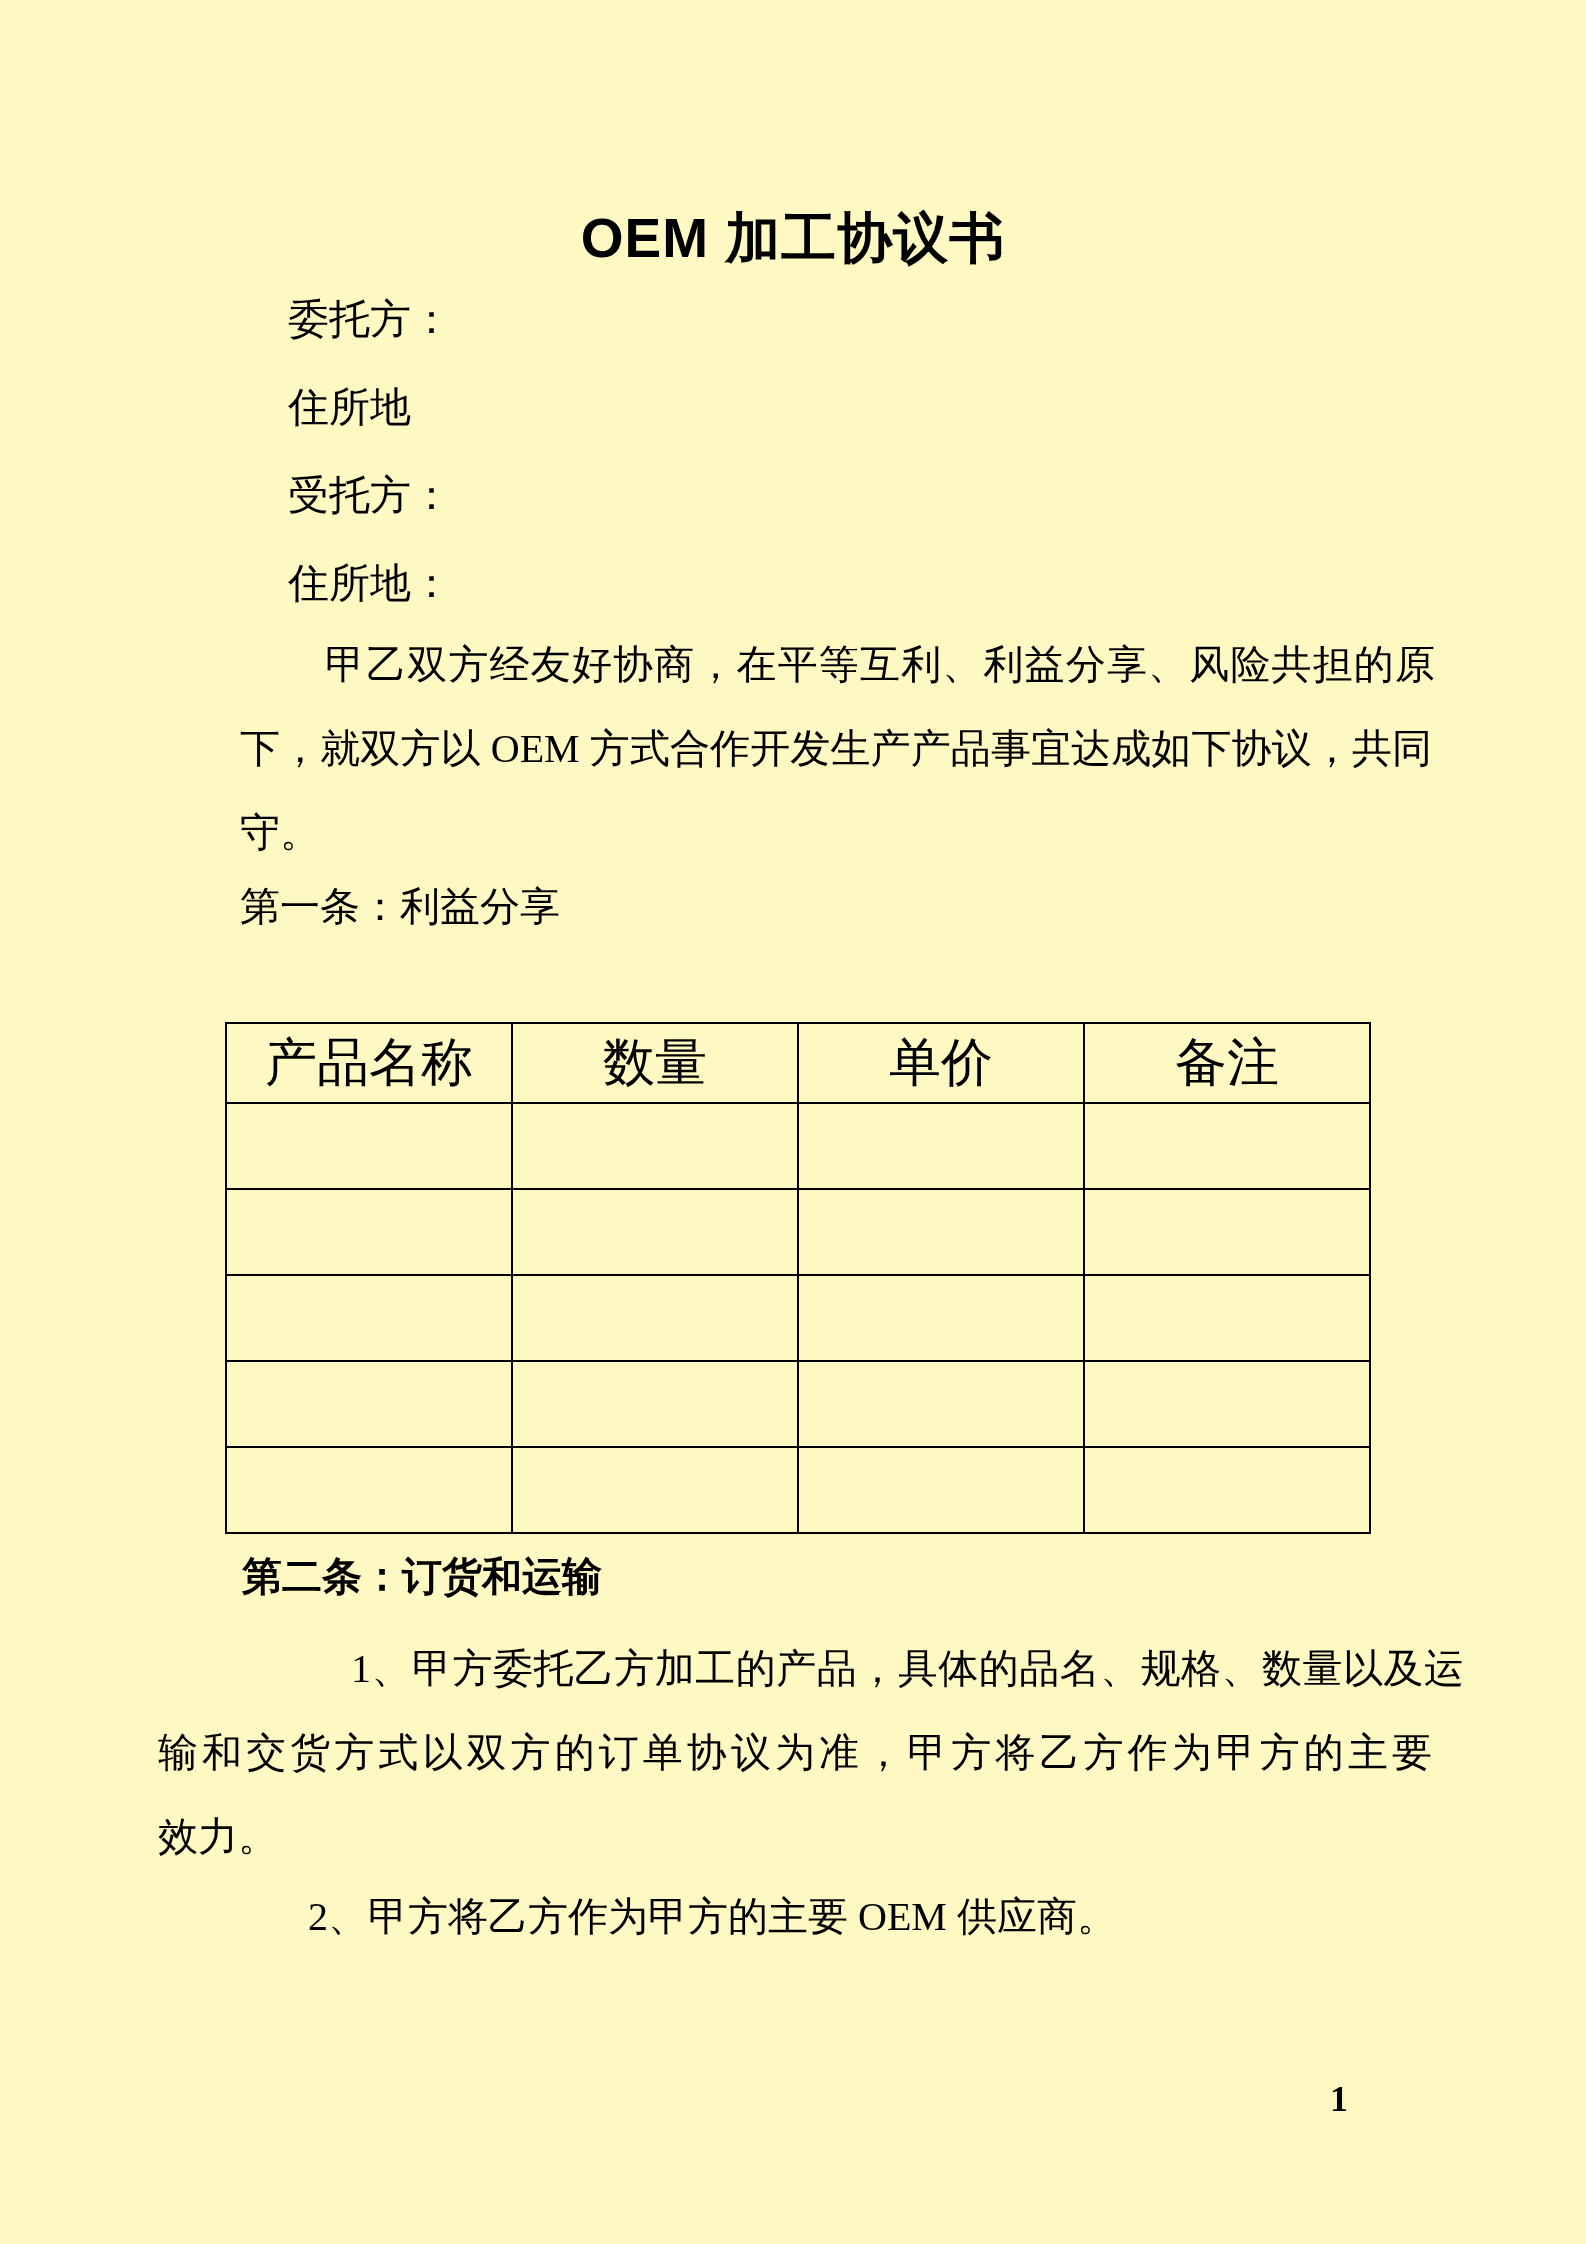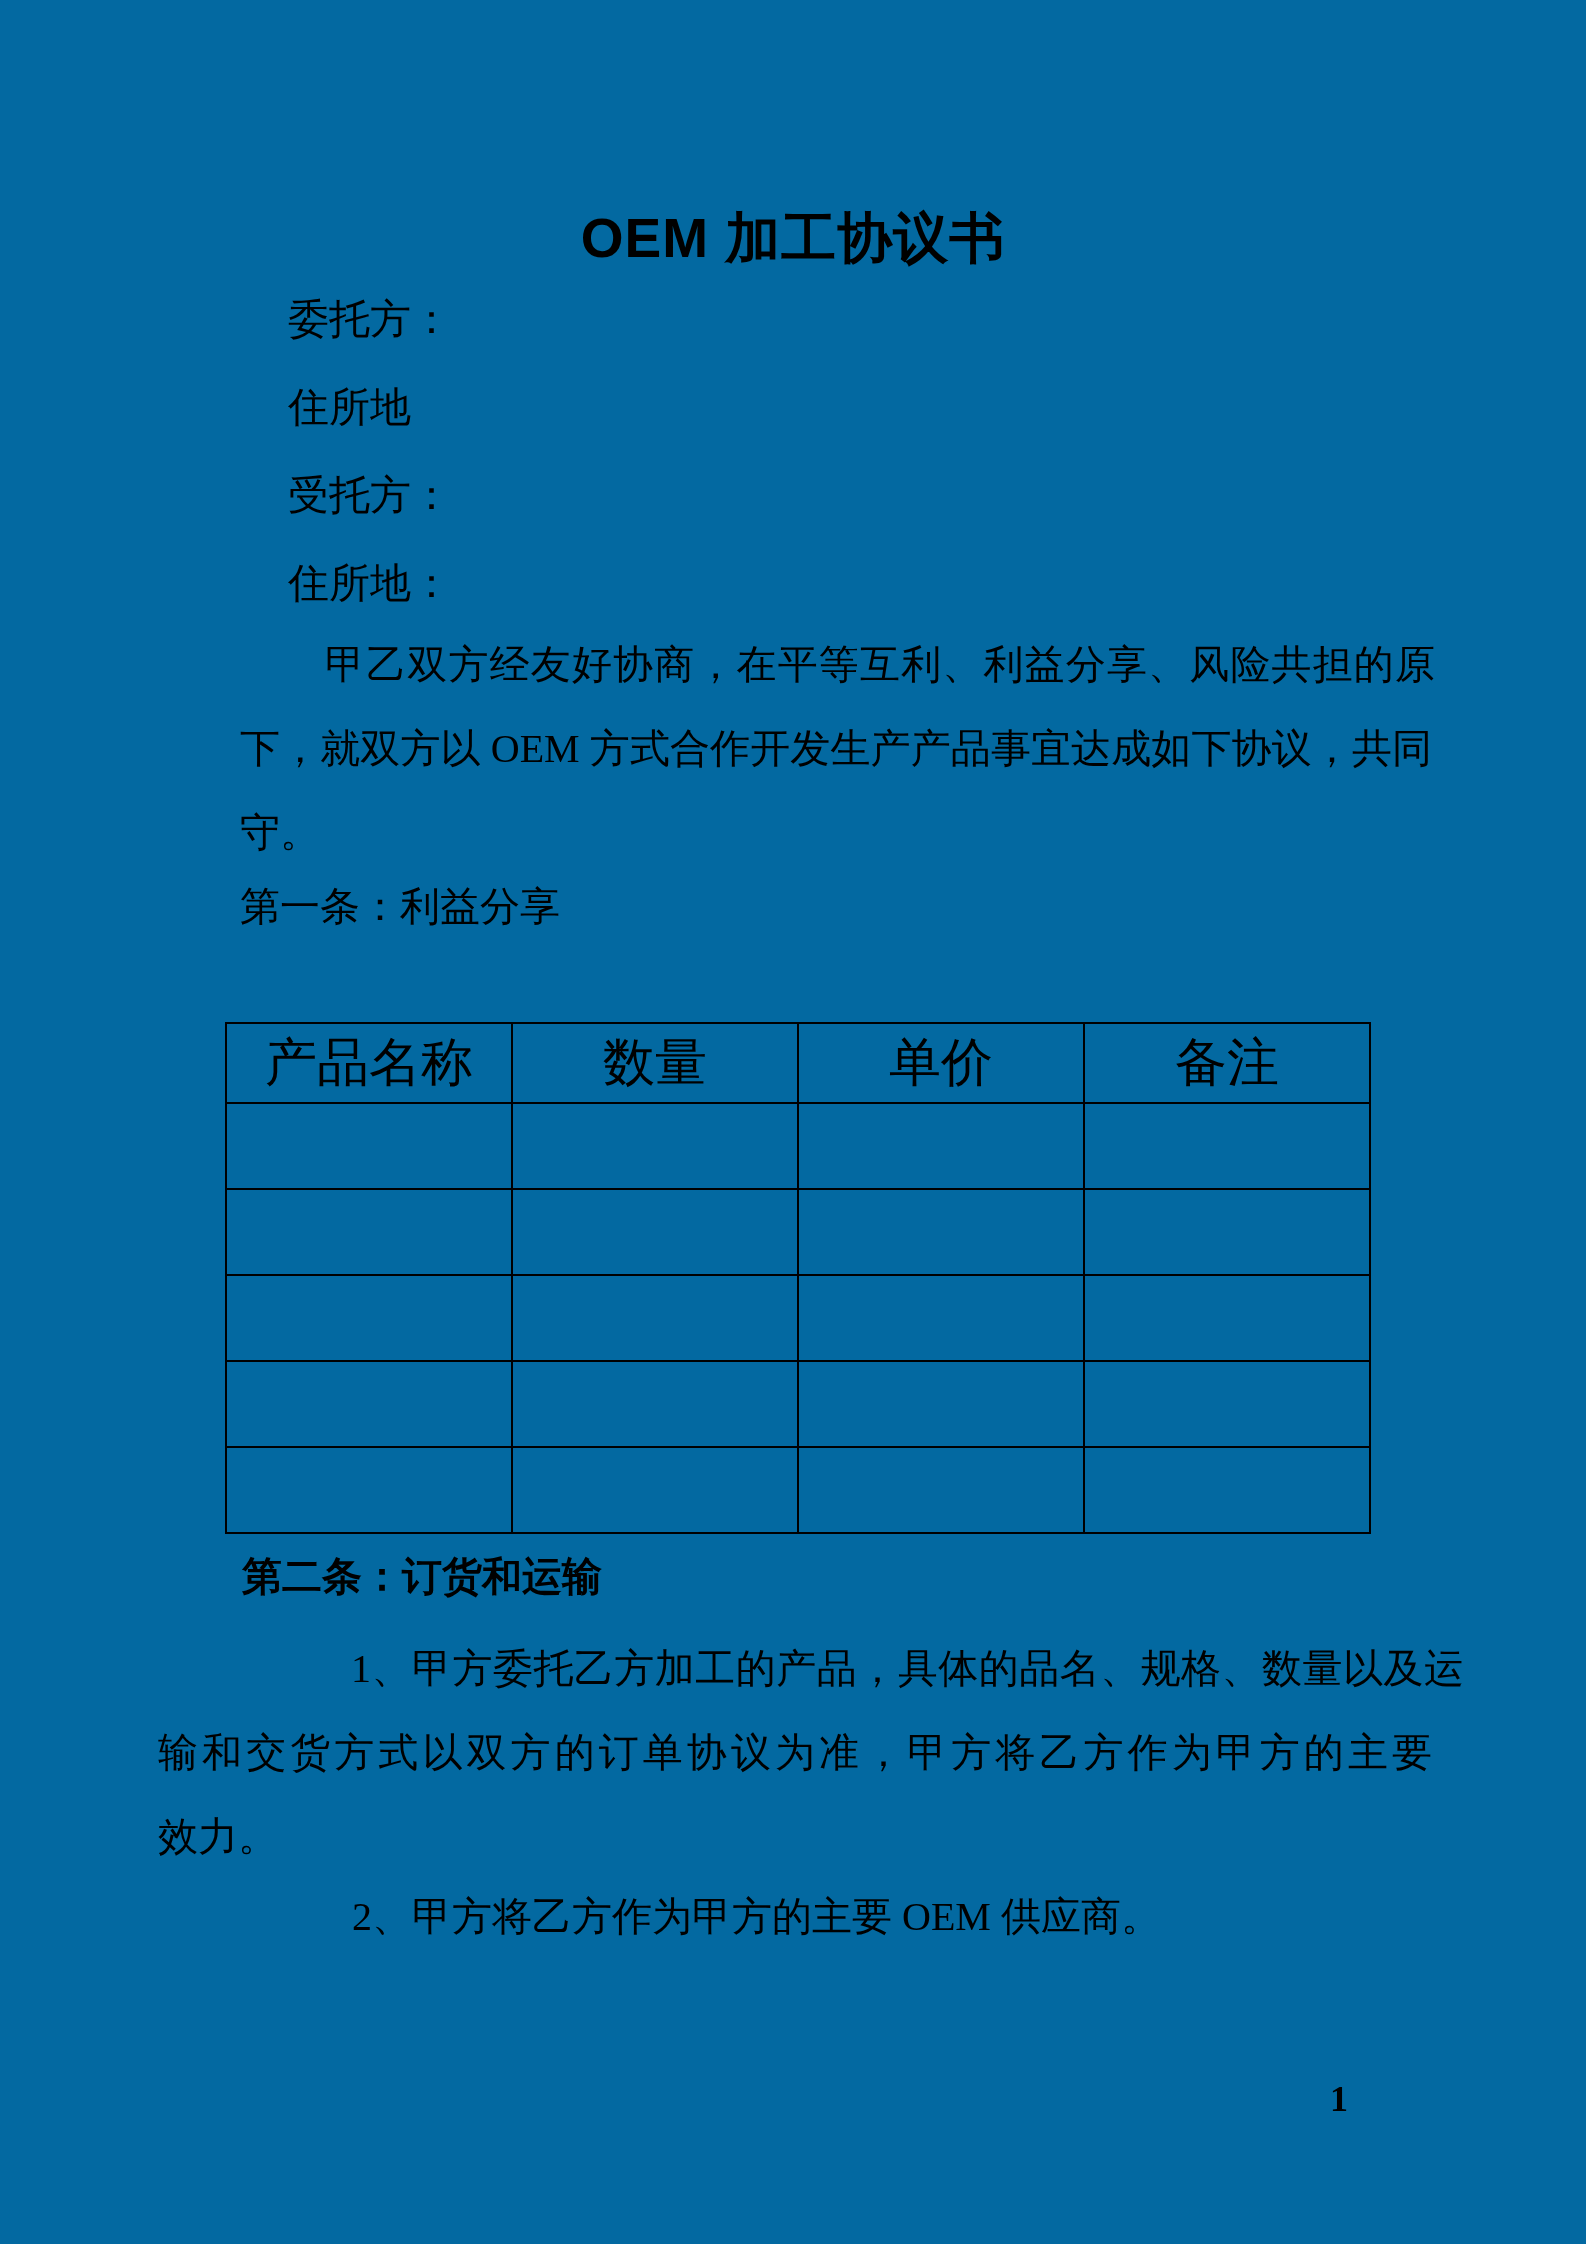--- a/index.html
+++ b/index.html
@@ -4,21 +4,21 @@
 <style>
   html, body {
     margin: 0;
     padding: 0;
     background: #ffffff;
   }
   .page {
     position: relative;
     width: 1586px;
     height: 2244px;
-    background: #0369a1;
+    background: #fef9c3;
     overflow: hidden;
     color: #000000;
   }
   .line {
     position: absolute;
     font-family: "Liberation Serif", serif;
     font-size: 40px;
     line-height: 54px;
     color: #000000;
     white-space: nowrap;
@@ -139,17 +139,17 @@
         </tr>
       </tbody>
   </table>
 
   <div class="line" style="top:1550px; left:242px;font-weight:bold;">第二条：订货和运输</div>
 
   <div class="line justify" style="top:1642px; left:307px; width:1113px;margin-left:44px;">1、甲方委托乙方加工的产品，具体的品名、规格、数量以及运</div>
   <div class="line justify" style="top:1726px; left:158px; width:1274px;">输和交货方式以双方的订单协议为准，甲方将乙方作为甲方的主要</div>
   <div class="line" style="top:1810px; left:158px;">效力。</div>
 
-  <div class="line" style="top:1890px; left:308px;margin-left:44px;">2、甲方将乙方作为甲方的主要 OEM 供应商。</div>
+  <div class="line" style="top:1890px; left:308px;">2、甲方将乙方作为甲方的主要 OEM 供应商。</div>
 
   <div class="page-number">1</div>
 
 </div>
 
 </body></html>

